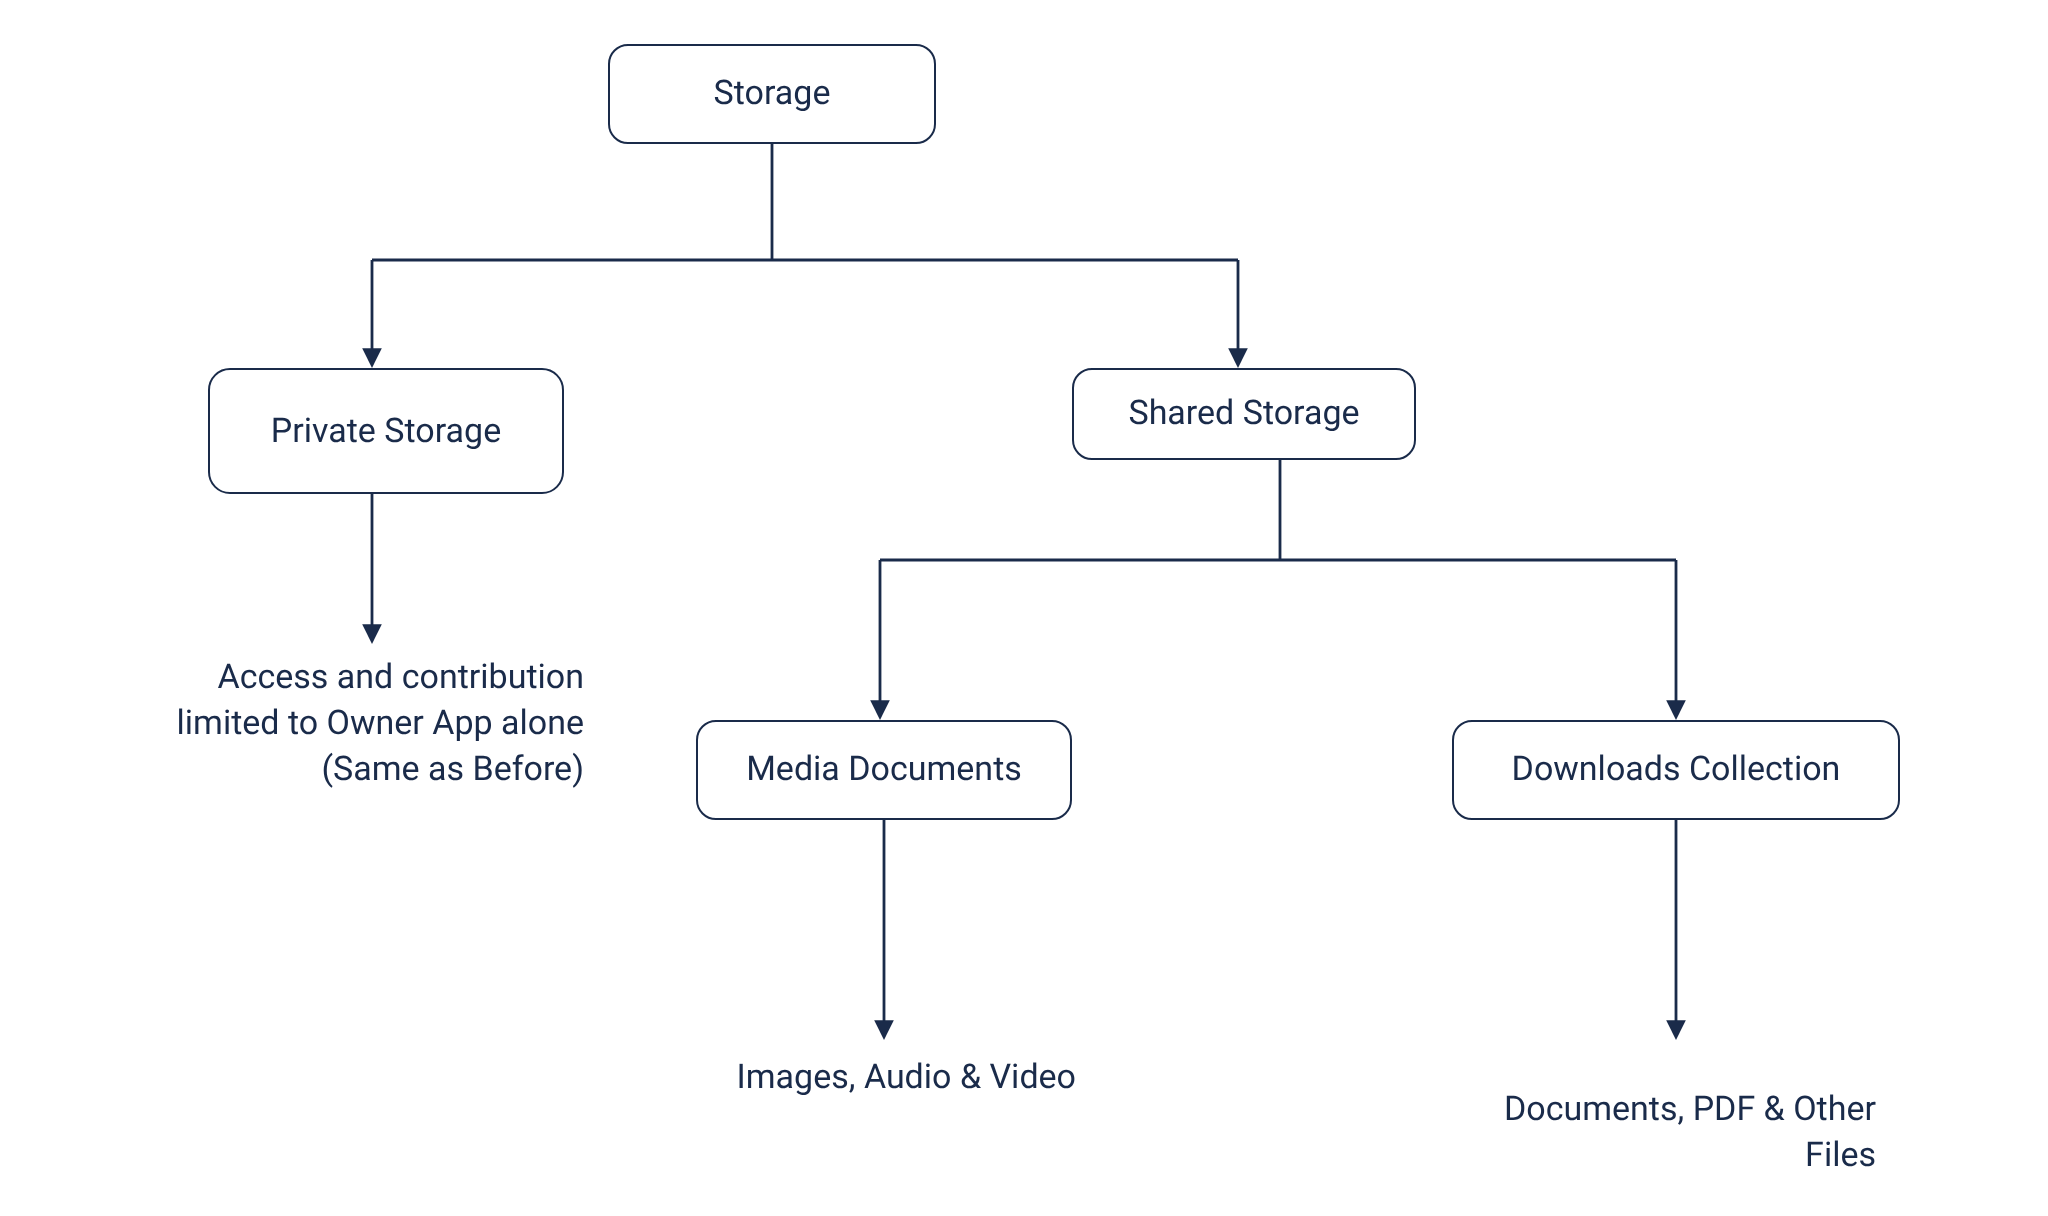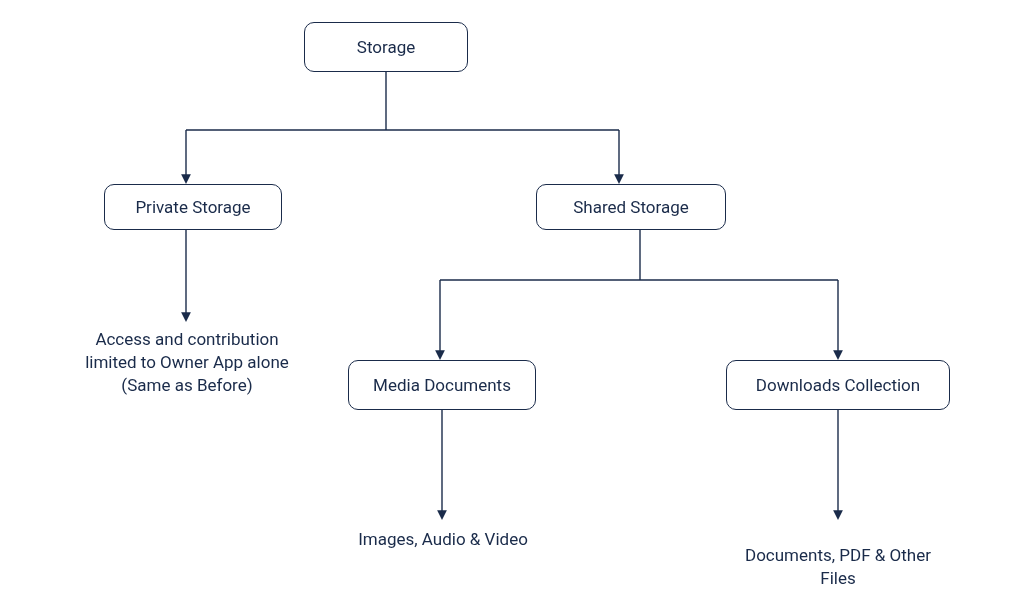--- a/index.html
+++ b/index.html
@@ -23,21 +23,21 @@
     font-size: 17px;
     font-weight: 400;
     box-sizing: border-box;
     text-align: center;
     padding: 16px 8px;
   }
   .label {
     position: absolute;
     font-size: 17px;
     font-weight: 400;
-    text-align: center;
+    text-align: right;
     line-height: 1.35;
   }
   svg.connectors {
     position: absolute;
     left: 0;
     top: 0;
     width: 1024px;
     height: 608px;
     pointer-events: none;
   }
@@ -72,25 +72,25 @@
 
   <path d="M 442 410 L 442 518" stroke="#1a2b4a" stroke-width="1.4" fill="none" marker-end="url(#arrow)"></path>
 
   <path d="M 838 410 L 838 518" stroke="#1a2b4a" stroke-width="1.4" fill="none" marker-end="url(#arrow)"></path>
 </svg>
 
 <div class="node" style="left:304px; top:22px; width:164px; height:50px;">
   <span>Storage</span>
 </div>
 
-<div class="node" style="left:104px; top:184px; width:178px; height:46px;">
+<div class="node" style="left:104px; top:184px; width:178px; height:63px;border-radius:11px;">
   <span>Private Storage</span>
 </div>
 
-<div class="node" style="left:536px; top:184px; width:190px; height:46px;">
+<div class="node" style="left:536px; top:184px; width:172px; height:46px;">
   <span>Shared Storage</span>
 </div>
 
 <div class="node" style="left:348px; top:360px; width:188px; height:50px;">
   <span>Media Documents</span>
 </div>
 
 <div class="node" style="left:726px; top:360px; width:224px; height:50px;text-align:right;">
   <span>Downloads Collection</span>
 </div>

